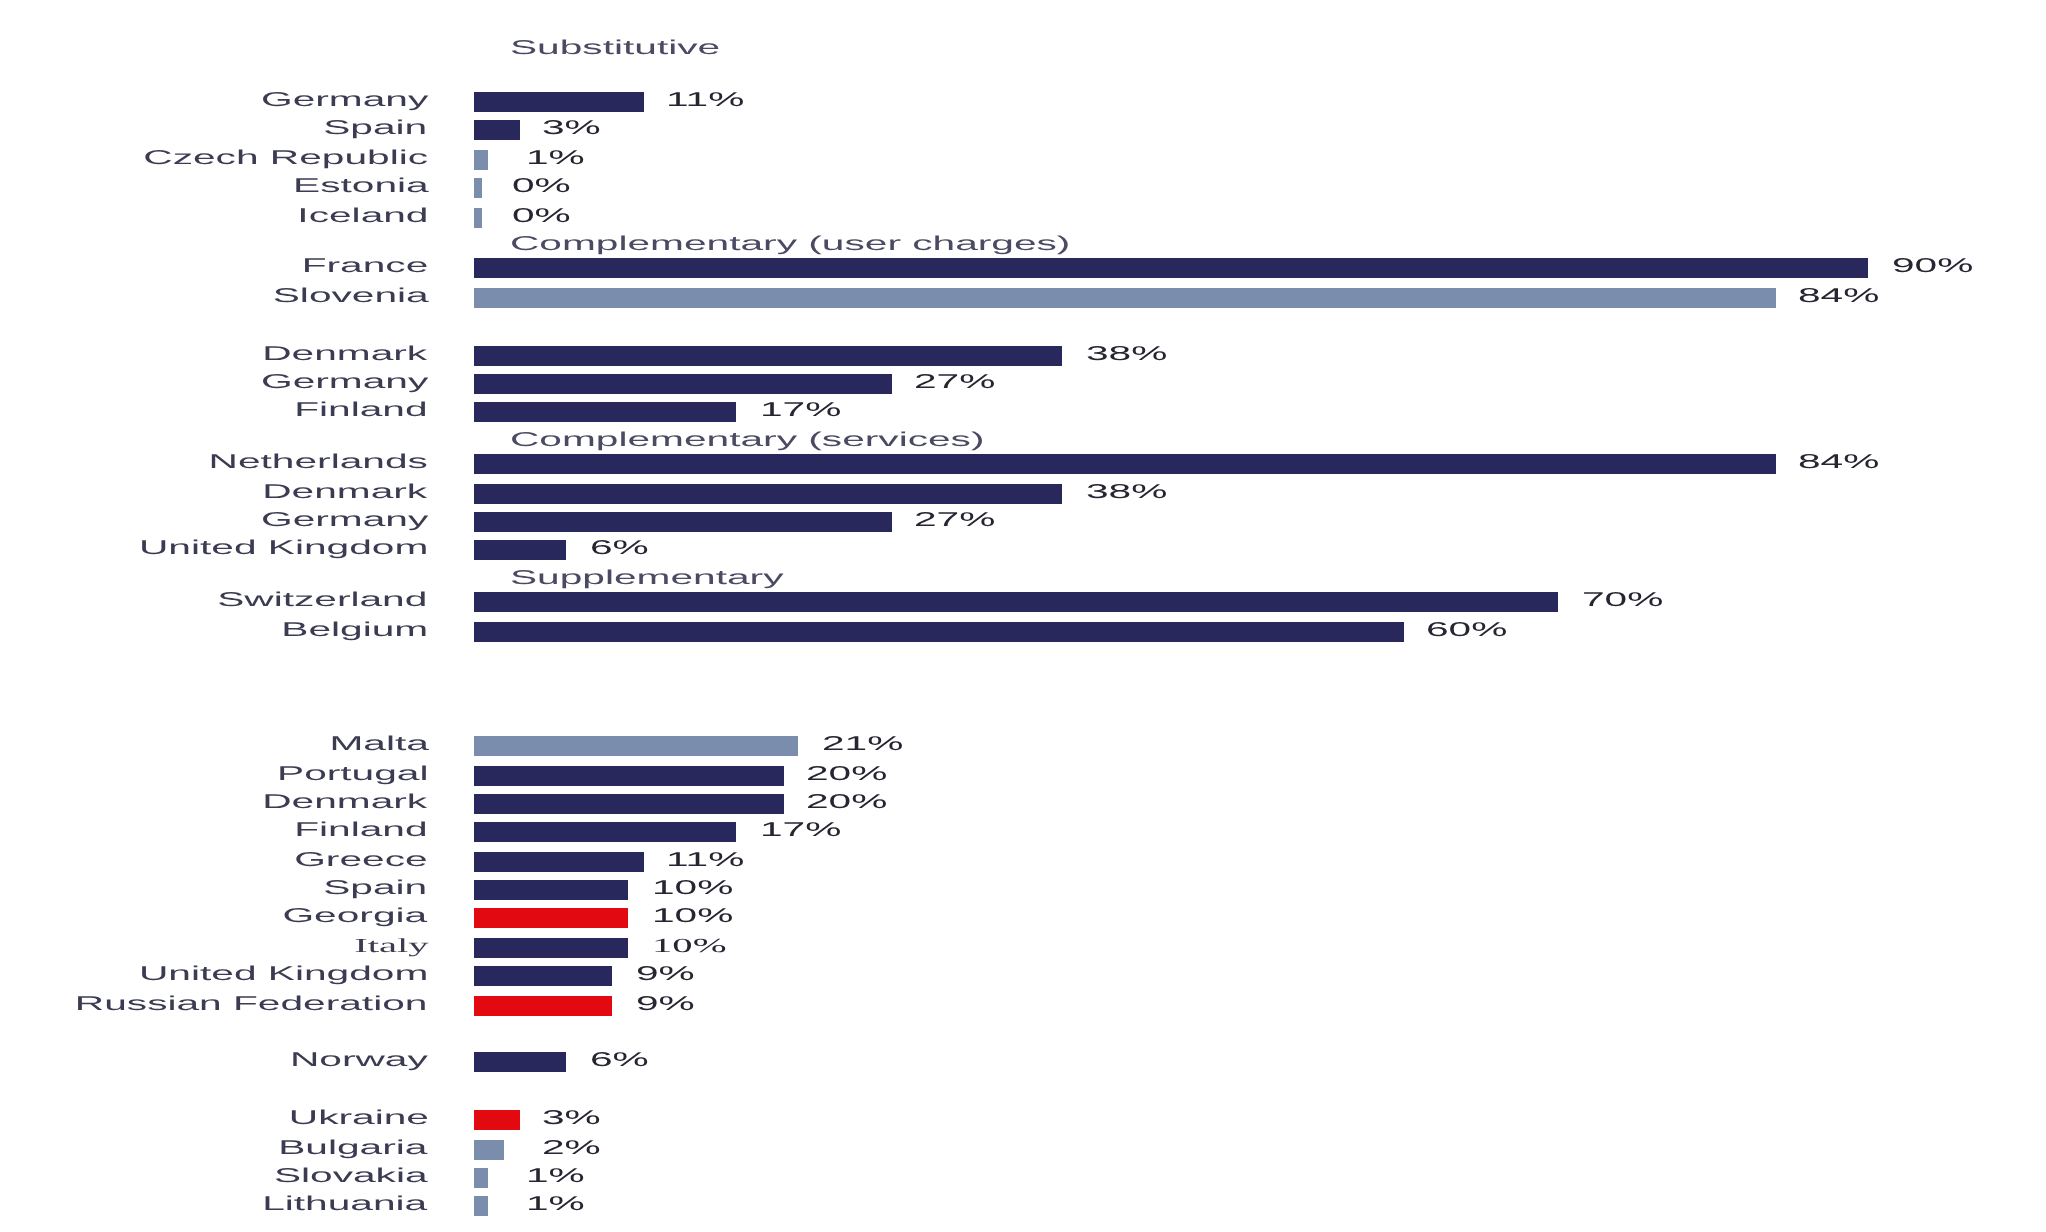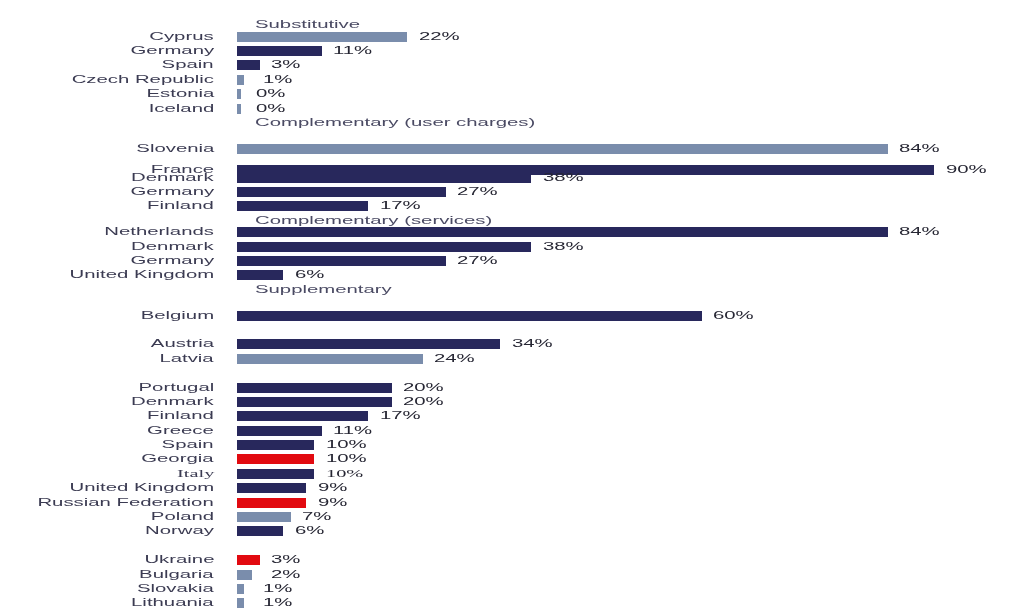--- a/index.html
+++ b/index.html
@@ -22,29 +22,20 @@
            transform:scaleX(2.033); transform-origin:0 50%;
            font-size:10px; white-space:nowrap; }
 </style>
 </head>
 <body>
 
 <div id="chart">
   <div class="section-header" style="left: 255px; top: 25.3px;">
       <span class="stext" style="color: rgb(74, 74, 99);">Substitutive</span>
     </div>
-  <div class="row" style="top: 31.6px; height: 10px;">
-    <div class="cat" style="width: 214px; top: 5px;">
-        <span class="ctext" style="color: rgb(59, 59, 82);">Cyprus</span>
-      </div>
-    <div class="bar" style="left: 236.5px; width: 170.522px; height: 10px; background: rgb(122, 141, 172);"></div>
-    <div class="val" style="left: 418.522px; top: 5px;">
-        <span class="vtext" style="color: rgb(38, 38, 51);">22%</span>
-      </div>
-  </div>
   <div class="row" style="top: 45.991px; height: 10px;">
     <div class="cat" style="width: 214px; top: 5px;">
         <span class="ctext" style="color: rgb(59, 59, 82);">Germany</span>
       </div>
     <div class="bar" style="left: 236.5px; width: 85.261px; height: 10px; background: rgb(40, 40, 92);"></div>
     <div class="val" style="left: 333.261px; top: 5px;">
         <span class="vtext" style="color: rgb(38, 38, 51);">11%</span>
       </div>
   </div>
   <div class="row" style="top: 60.382px; height: 10px;">
@@ -79,21 +70,21 @@
         <span class="ctext" style="color: rgb(59, 59, 82);">Iceland</span>
       </div>
     <div class="bar" style="left: 236.5px; width: 4px; height: 10px; background: rgb(122, 141, 172);"></div>
     <div class="val" style="left: 255.5px; top: 5px;">
         <span class="vtext" style="color: rgb(38, 38, 51);">0%</span>
       </div>
   </div>
   <div class="section-header" style="left: 255px; top: 123.092px;">
       <span class="stext" style="color: rgb(74, 74, 99);">Complementary (user charges)</span>
     </div>
-  <div class="row" style="top: 129.392px; height: 10px; margin-top: 36px;">
+  <div class="row" style="top: 129.392px; height: 10px;">
     <div class="cat" style="width: 214px; top: 5px;">
         <span class="ctext" style="color: rgb(59, 59, 82);">France</span>
       </div>
     <div class="bar" style="left: 236.5px; width: 697.59px; height: 10px; background: rgb(40, 40, 92);"></div>
     <div class="val" style="left: 945.59px; top: 5px;">
         <span class="vtext" style="color: rgb(38, 38, 51);">90%</span>
       </div>
   </div>
   <div class="row" style="top: 143.783px; height: 10px;">
     <div class="cat" style="width: 214px; top: 5px;">
@@ -166,45 +157,45 @@
         <span class="ctext" style="color: rgb(59, 59, 82);">United Kingdom</span>
       </div>
     <div class="bar" style="left: 236.5px; width: 46.506px; height: 10px; background: rgb(40, 40, 92);"></div>
     <div class="val" style="left: 294.506px; top: 5px;">
         <span class="vtext" style="color: rgb(38, 38, 51);">6%</span>
       </div>
   </div>
   <div class="section-header" style="left: 255px; top: 289.894px;">
       <span class="stext" style="color: rgb(74, 74, 99);">Supplementary</span>
     </div>
+  <div class="row" style="top: 296.194px; height: 10px;">
+    <div class="cat" style="width: 214px; top: 5px;">
+        <span class="ctext" style="color: rgb(59, 59, 82);">Switzerland</span>
+      </div>
+    <div class="bar" style="left: 236.5px; width: 542.57px; height: 10px; background: rgb(40, 40, 92);"></div>
+    <div class="val" style="left: 790.57px; top: 5px;">
+        <span class="vtext" style="color: rgb(38, 38, 51);">70%</span>
+      </div>
+  </div>
   <div class="row" style="top: 310.585px; height: 10px;">
     <div class="cat" style="width: 214px; top: 5px;">
         <span class="ctext" style="color: rgb(59, 59, 82);">Belgium</span>
       </div>
     <div class="bar" style="left: 236.5px; width: 465.06px; height: 10px; background: rgb(40, 40, 92);"></div>
     <div class="val" style="left: 713.06px; top: 5px;">
         <span class="vtext" style="color: rgb(38, 38, 51);">60%</span>
       </div>
   </div>
-  <div class="row" style="top: 339.367px; height: 10px;">
-    <div class="cat" style="width: 214px; top: 5px;">
-        <span class="ctext" style="color: rgb(59, 59, 82);">Austria</span>
-      </div>
-    <div class="bar" style="left: 236.5px; width: 263.534px; height: 10px; background: rgb(40, 40, 92);"></div>
-    <div class="val" style="left: 511.534px; top: 5px;">
-        <span class="vtext" style="color: rgb(38, 38, 51);">34%</span>
-      </div>
-  </div>
-  <div class="row" style="top: 353.758px; height: 10px;">
-    <div class="cat" style="width: 214px; top: 5px;">
-        <span class="ctext" style="color: rgb(59, 59, 82);">Latvia</span>
-      </div>
-    <div class="bar" style="left: 236.5px; width: 186.024px; height: 10px; background: rgb(122, 141, 172);"></div>
-    <div class="val" style="left: 434.024px; top: 5px;">
-        <span class="vtext" style="color: rgb(38, 38, 51);">24%</span>
+  <div class="row" style="top: 368.149px; height: 10px;">
+    <div class="cat" style="width: 214px; top: 5px;">
+        <span class="ctext" style="color: rgb(59, 59, 82);">Malta</span>
+      </div>
+    <div class="bar" style="left: 236.5px; width: 162.771px; height: 10px; background: rgb(122, 141, 172);"></div>
+    <div class="val" style="left: 410.771px; top: 5px;">
+        <span class="vtext" style="color: rgb(38, 38, 51);">21%</span>
       </div>
   </div>
   <div class="row" style="top: 382.54px; height: 10px;">
     <div class="cat" style="width: 214px; top: 5px;">
         <span class="ctext" style="color: rgb(59, 59, 82);">Portugal</span>
       </div>
     <div class="bar" style="left: 236.5px; width: 155.02px; height: 10px; background: rgb(40, 40, 92);"></div>
     <div class="val" style="left: 403.02px; top: 5px;">
         <span class="vtext" style="color: rgb(38, 38, 51);">20%</span>
       </div>
@@ -274,29 +265,20 @@
   </div>
   <div class="row" style="top: 497.668px; height: 10px;">
     <div class="cat" style="width: 214px; top: 5px;">
         <span class="ctext" style="color: rgb(59, 59, 82);">Russian Federation</span>
       </div>
     <div class="bar" style="left: 236.5px; width: 69.759px; height: 10px; background: rgb(226, 10, 16);"></div>
     <div class="val" style="left: 317.759px; top: 5px;">
         <span class="vtext" style="color: rgb(38, 38, 51);">9%</span>
       </div>
   </div>
-  <div class="row" style="top: 512.059px; height: 10px;">
-    <div class="cat" style="width: 214px; top: 5px;">
-        <span class="ctext" style="color: rgb(59, 59, 82);">Poland</span>
-      </div>
-    <div class="bar" style="left: 236.5px; width: 54.257px; height: 10px; background: rgb(122, 141, 172);"></div>
-    <div class="val" style="left: 302.257px; top: 5px;">
-        <span class="vtext" style="color: rgb(38, 38, 51);">7%</span>
-      </div>
-  </div>
   <div class="row" style="top: 526.45px; height: 10px;">
     <div class="cat" style="width: 214px; top: 5px;">
         <span class="ctext" style="color: rgb(59, 59, 82);">Norway</span>
       </div>
     <div class="bar" style="left: 236.5px; width: 46.506px; height: 10px; background: rgb(40, 40, 92);"></div>
     <div class="val" style="left: 294.506px; top: 5px;">
         <span class="vtext" style="color: rgb(38, 38, 51);">6%</span>
       </div>
   </div>
   <div class="row" style="top: 555.232px; height: 10px;">

